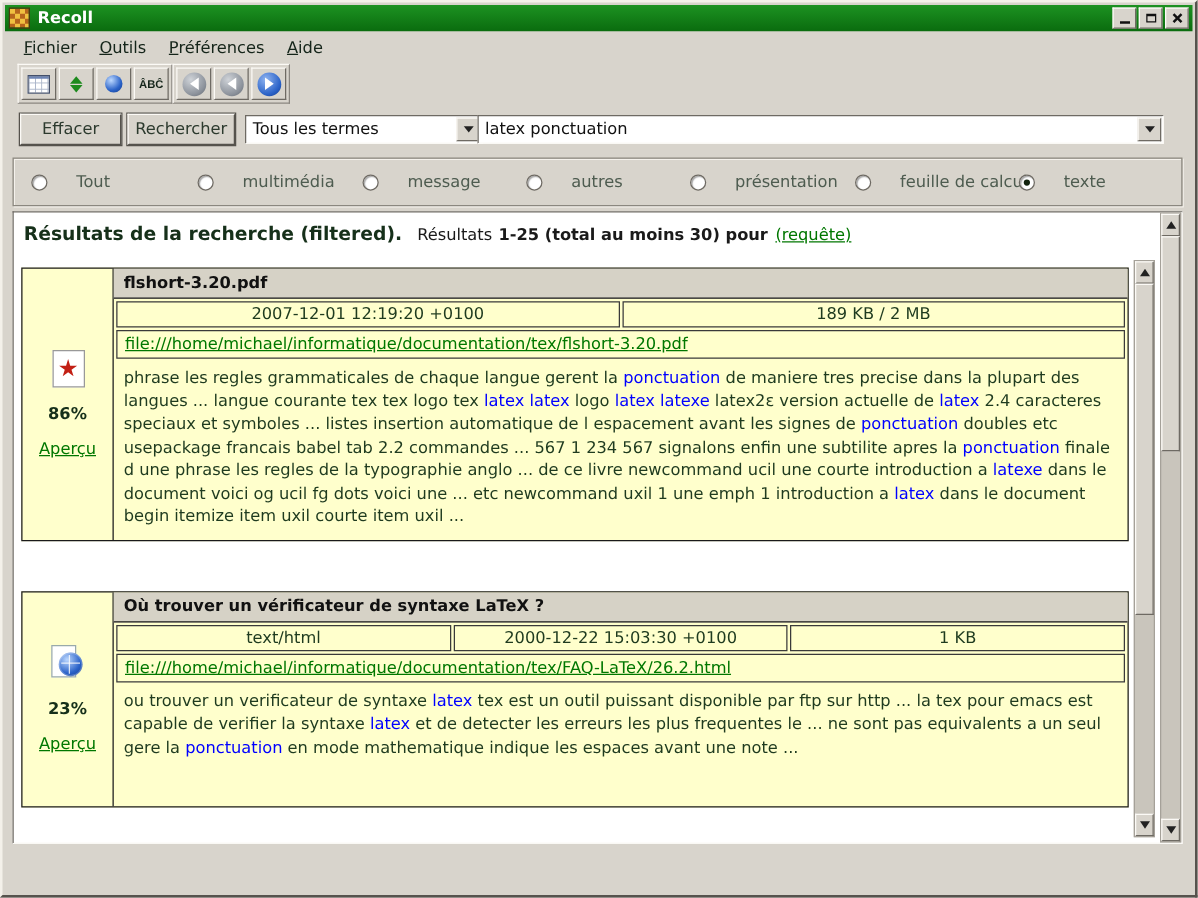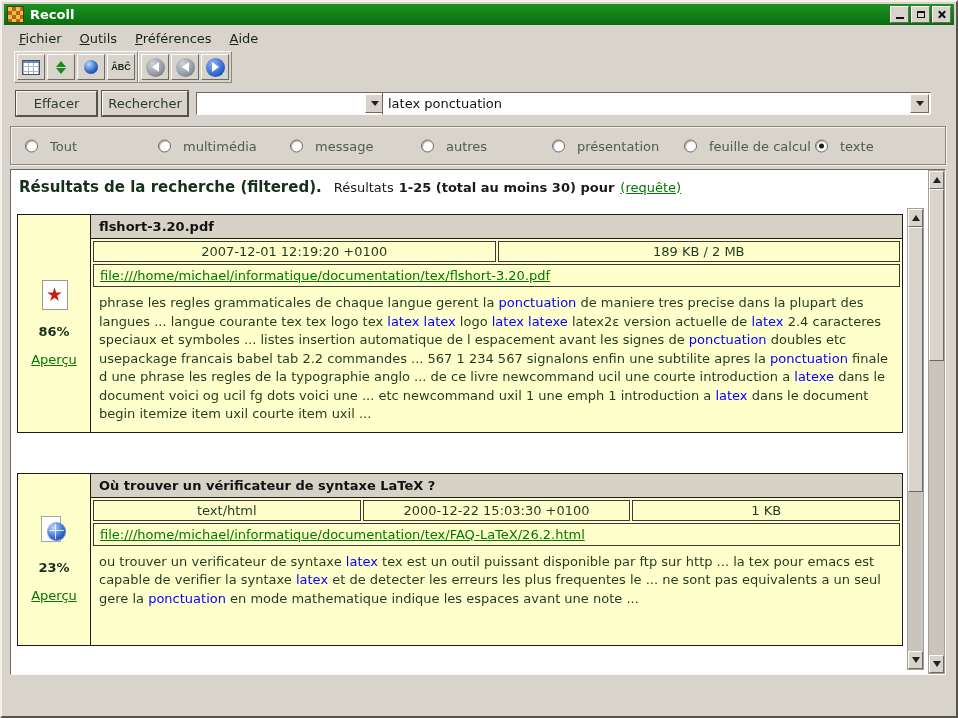--- a/index.html
+++ b/index.html
@@ -42,21 +42,21 @@
 
   
   .push-btn{position:absolute;height:25px;background:#d8d4cc;border:1px solid;border-color:#fcfaf6 #55524c #55524c #fcfaf6;box-shadow:0 0 0 1px #55524c;font-size:13px;color:#2c3a2e;display:flex;align-items:center;justify-content:center;cursor:default;font-family:inherit;}
   .combo{position:absolute;height:23px;background:#fff;border:1px solid;border-color:#6e6a63 #fcfaf6 #fcfaf6 #6e6a63;box-sizing:border-box;}
   .combo .value{position:absolute;left:5px;top:0;bottom:0;right:20px;font-size:13px;line-height:21px;color:#111;white-space:nowrap;overflow:hidden;}
   .combo .arrow-btn{position:absolute;right:1px;top:1px;bottom:1px;width:17px;background:#d8d4cc;border:1px solid;border-color:#fcfaf6 #6e6a63 #6e6a63 #fcfaf6;display:flex;align-items:center;justify-content:center;}
   .tri-dn-sm{width:0;height:0;border-left:4px solid transparent;border-right:4px solid transparent;border-top:5px solid #222;}
 
   
   .filter-panel{position:absolute;left:8px;top:124px;right:10px;height:37px;border:1px solid #8b877f;box-shadow:inset 1px 1px 0 #f5f2ec, 1px 1px 0 #f5f2ec;}
-  .filter-item{position:absolute;top:50%;transform:translateY(-50%);display:flex;align-items:center;gap:12px;font-size:13px;color:#4e5c50;cursor:default;}
+  .filter-item{position:absolute;top:50%;transform:translateY(-50%);display:flex;align-items:center;gap:23px;font-size:13px;color:#4e5c50;cursor:default;}
   .radio{width:11px;height:11px;border-radius:50%;background:#fff;border:1px solid #6e6a63;box-shadow:inset 1px 1px 1px rgba(0,0,0,.35);position:relative;flex:0 0 auto;}
   .radio.checked::after{content:"";position:absolute;left:3px;top:3px;width:5px;height:5px;border-radius:50%;background:#13240f;}
 
   
   .results-area{position:absolute;left:8px;top:167px;right:10px;bottom:41px;background:#fff;border:1px solid;border-color:#6e6a63 #fcfaf6 #fcfaf6 #6e6a63;}
   .results-header{position:absolute;left:8px;top:8px;right:24px;display:flex;align-items:baseline;gap:12px;white-space:nowrap;}
   .rh-title{font-size:15px;font-weight:bold;color:#16301a;}
   .rh-prefix{font-size:13px;color:#1a1a1a;}
   .rh-range{font-size:13px;font-weight:bold;color:#1a1a1a;margin-left:-7px;}
   .rh-link{font-size:13px;font-weight:normal;color:#007700;text-decoration:underline;cursor:pointer;margin-left:-6px;}
@@ -159,20 +159,21 @@
             <span class="tri-right-w"></span>
           </span>
         </button>
     </div>
   </div>
 
   <button class="push-btn" style="left:14px;top:89px;width:81px;">Effacer</button>
   <button class="push-btn" style="left:100px;top:89px;width:86px;">Rechercher</button>
 
   <div class="combo" style="left:194px;top:90px;width:190px;">
+    <span class="value">Tous les termes</span>
     <span class="arrow-btn">
         <span class="tri-dn-sm"></span>
       </span>
   </div>
 
   <div class="combo" style="left:380px;top:90px;width:549px;">
     <span class="value">latex ponctuation</span>
     <span class="arrow-btn">
         <span class="tri-dn-sm"></span>
       </span>

